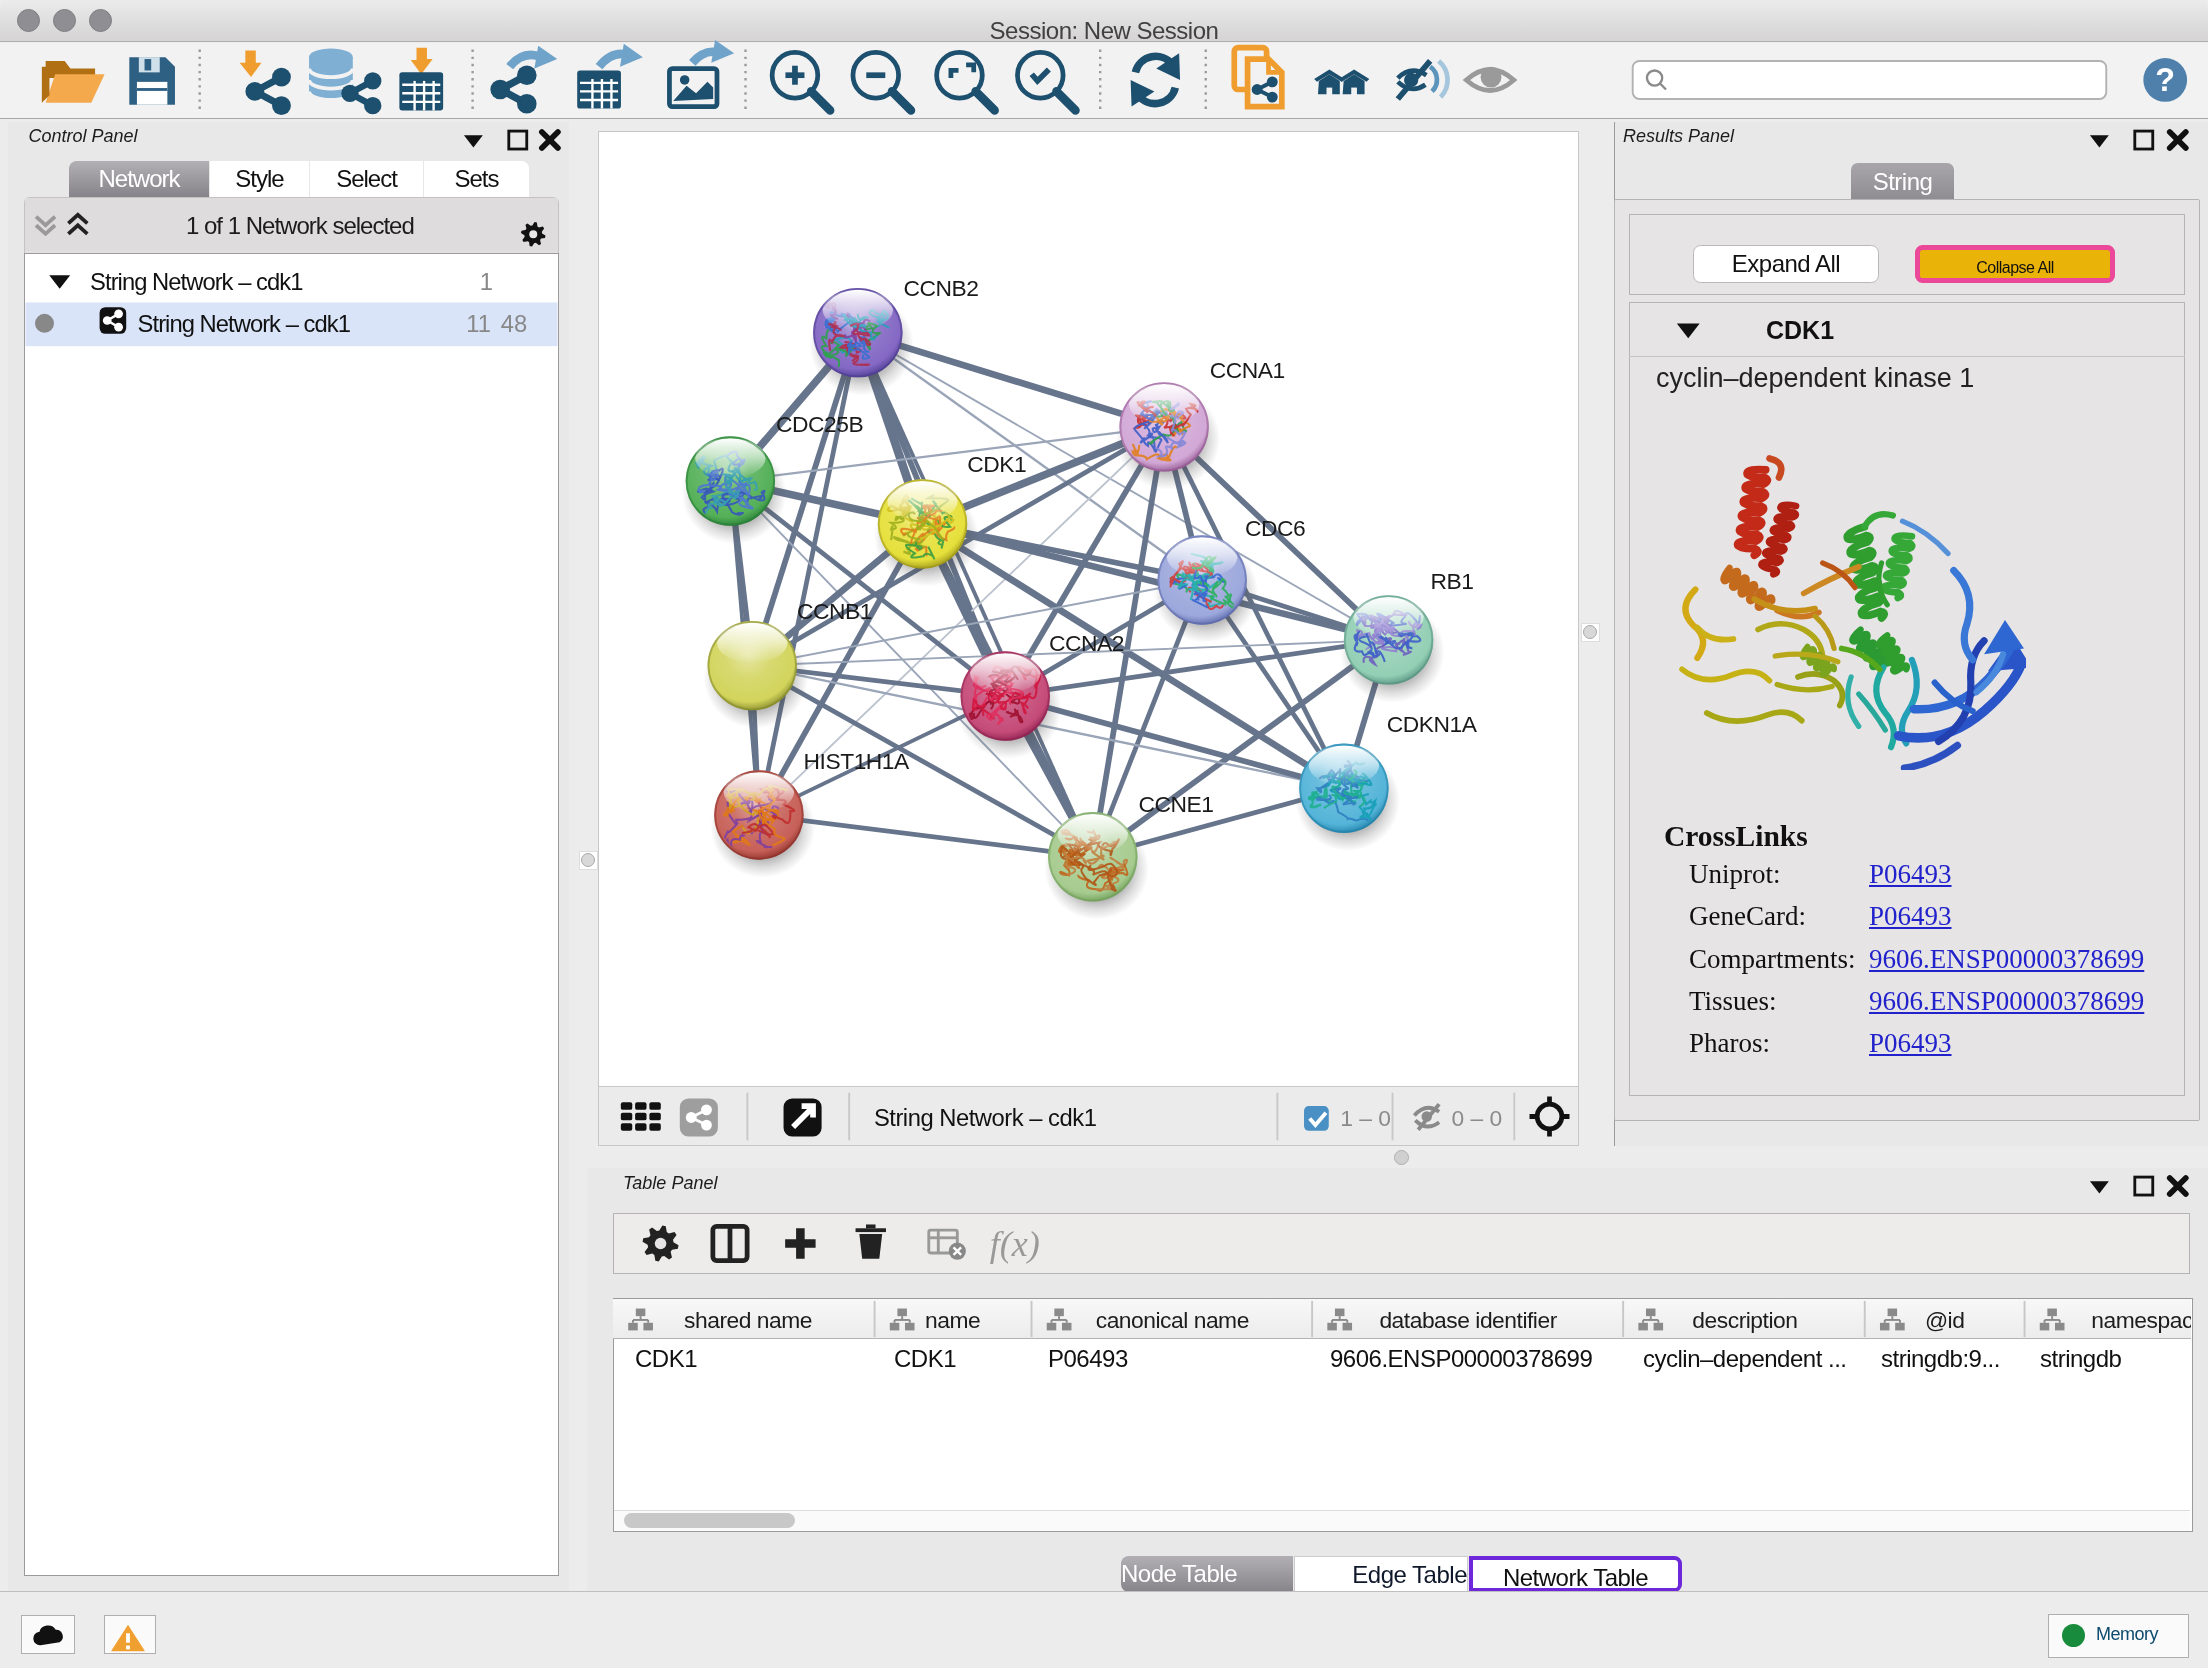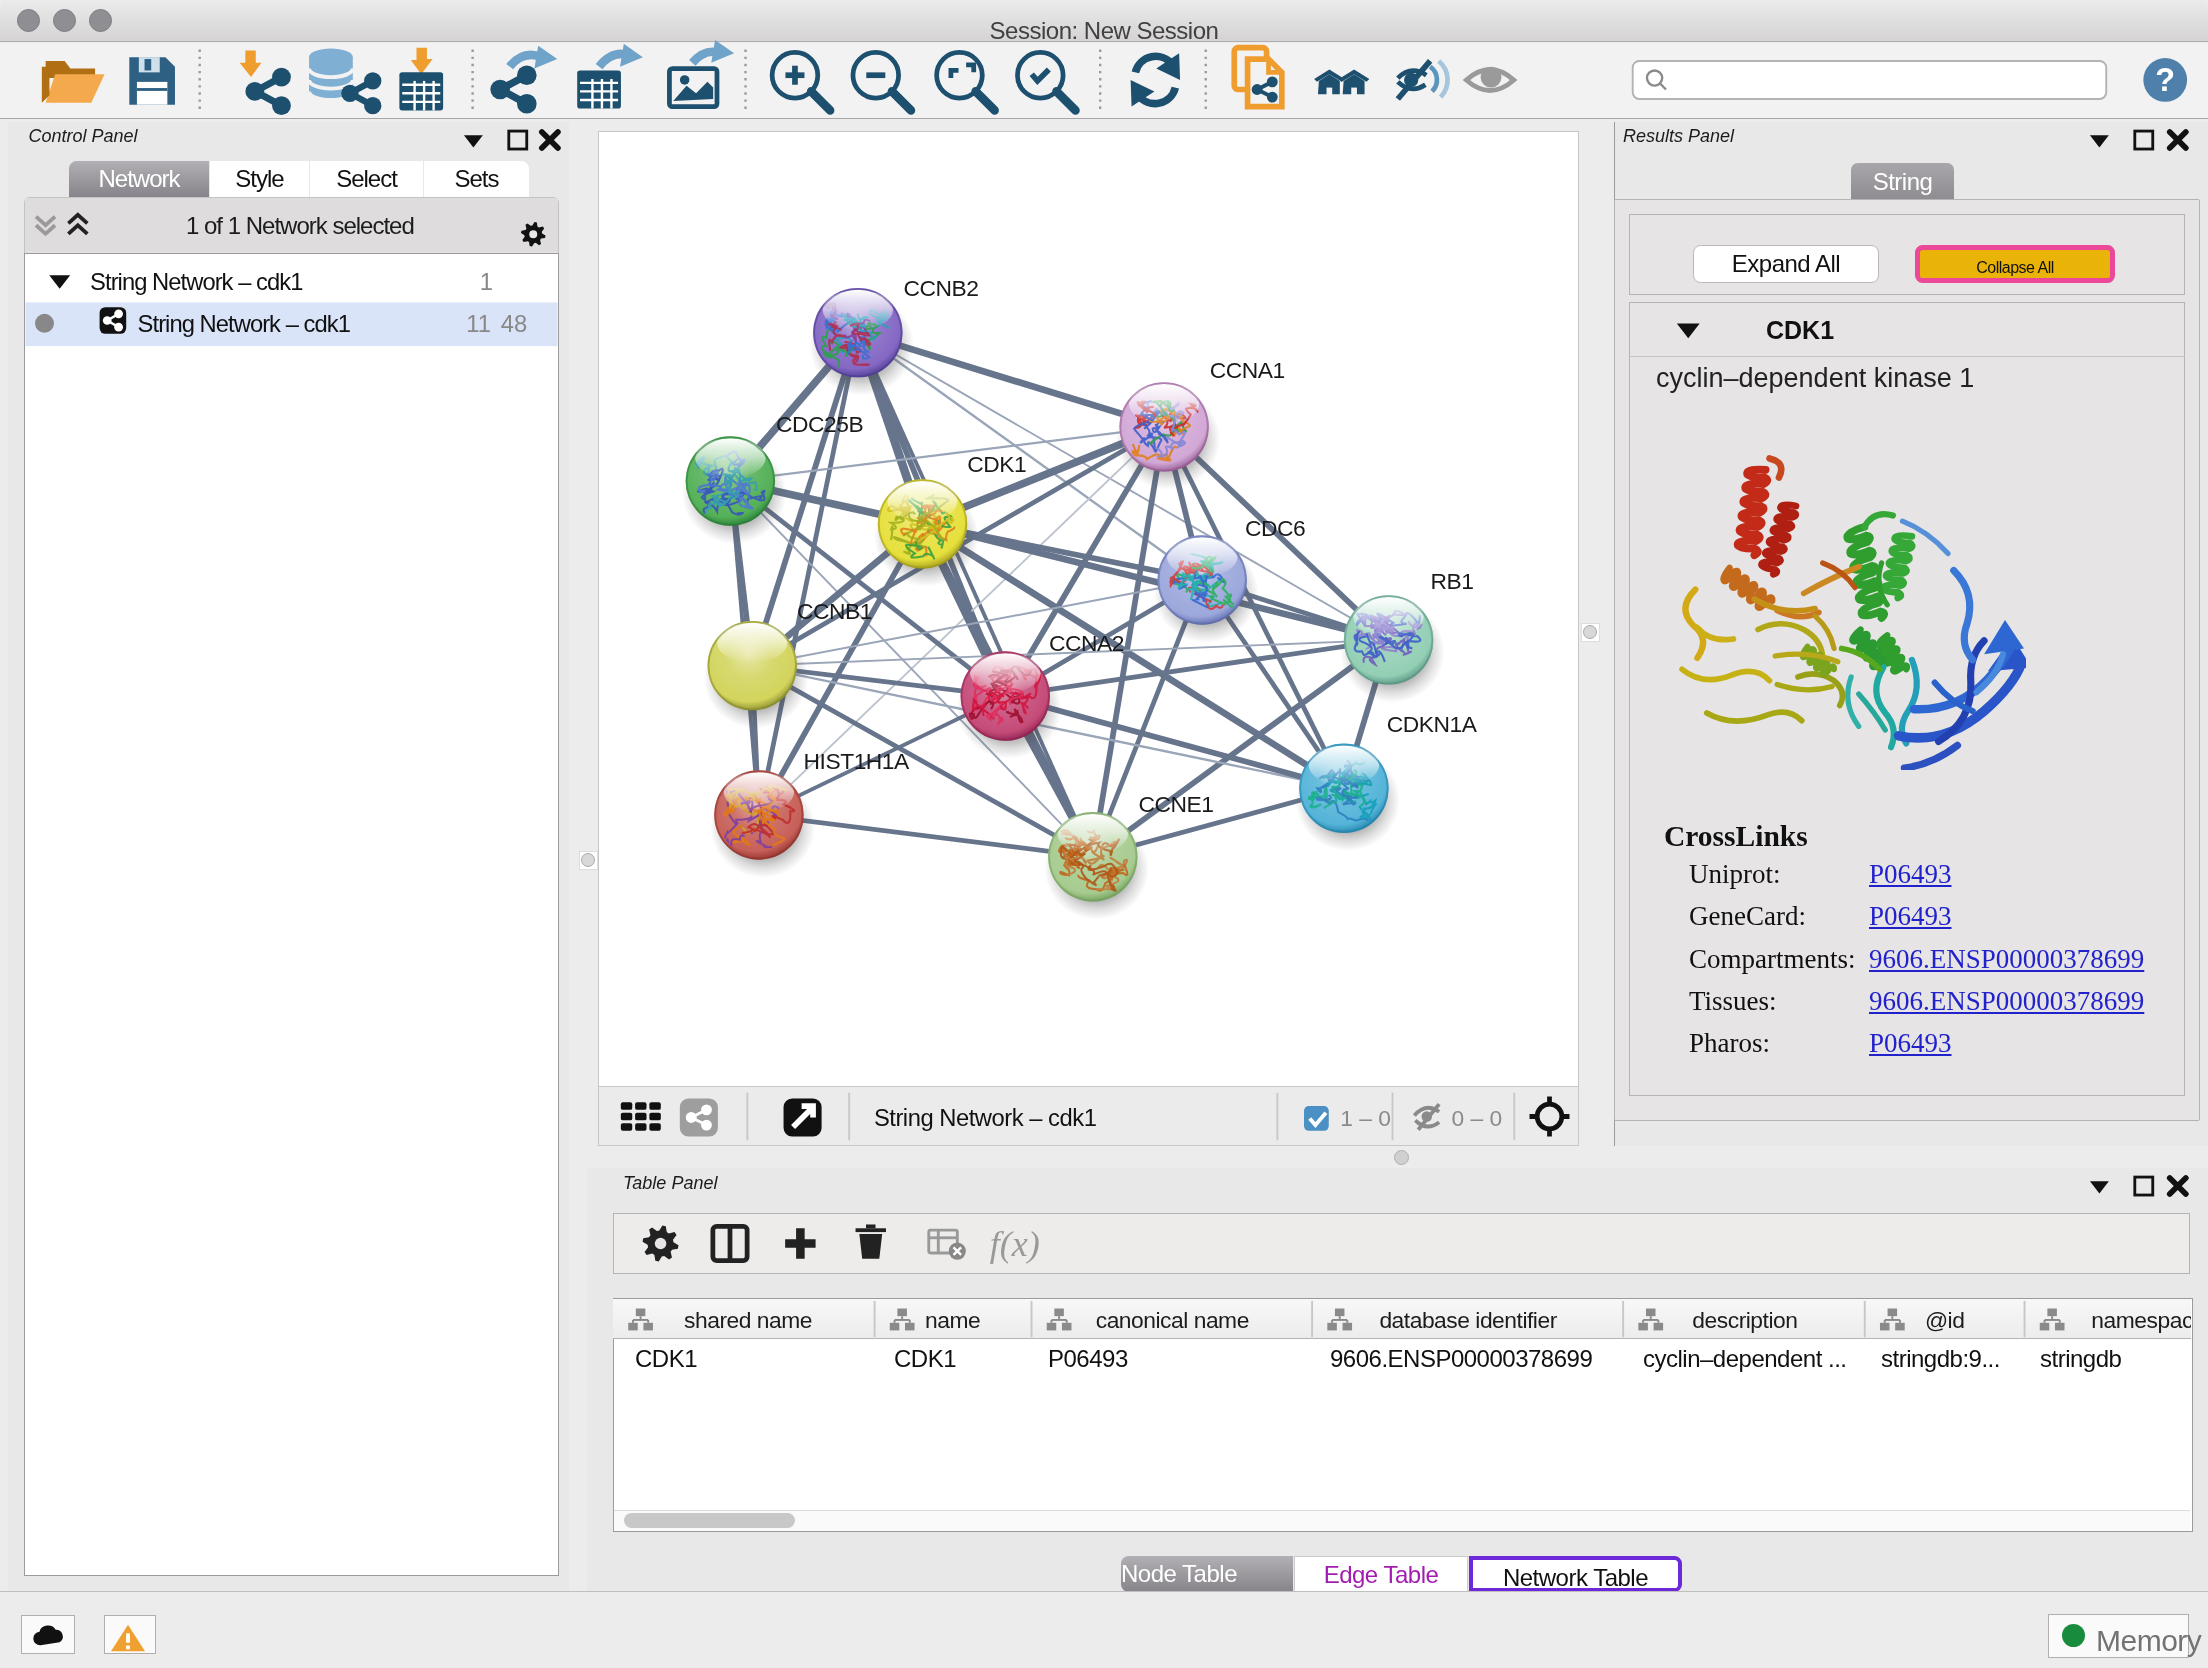--- a/index.html
+++ b/index.html
@@ -791,28 +791,28 @@
 <div class="abs" style="left:635px;top:1345px;font-size:24px;letter-spacing:-0.5px;color:#111">CDK1</div>
 <div class="abs" style="left:894px;top:1345px;font-size:24px;letter-spacing:-0.5px;color:#111">CDK1</div>
 <div class="abs" style="left:1048px;top:1345px;font-size:24px;letter-spacing:-0.5px;color:#111">P06493</div>
 <div class="abs" style="left:1330px;top:1345px;font-size:24px;letter-spacing:-0.5px;color:#111">9606.ENSP00000378699</div>
 <div class="abs" style="left:1643px;top:1345px;font-size:24px;letter-spacing:-0.5px;color:#111">cyclin–dependent ...</div>
 <div class="abs" style="left:1881px;top:1345px;font-size:24px;letter-spacing:-0.5px;color:#111">stringdb:9...</div>
 <div class="abs" style="left:2040px;top:1345px;font-size:24px;letter-spacing:-0.5px;color:#111">stringdb</div>
 <div class="abs" style="left:614px;top:1510px;width:1576px;height:21px;background:#fafafa;border-top:1px solid #ddd"></div>
 <div class="abs" style="left:624px;top:1513px;width:171px;height:15px;background:#c8c8c8;border-radius:7.6px"></div>
 <div class="abs" style="left:1121px;top:1556px;width:172px;height:36px;background:linear-gradient(#b2b0b4,#86848a);border-radius:7.6px 0 0 7.6px;color:#fff;font-size:24px;letter-spacing:-0.5px;text-align:left;line-height:36px">Node Table</div>
-<div class="abs" style="left:1294px;top:1556px;width:174px;height:52px;background:#fff;border:1px solid #cccccc;color:#a21caf;font-size:24px;letter-spacing:-0.5px;text-align:center;line-height:36px">Edge Table</div>
+<div class="abs" style="left:1294px;top:1556px;width:174px;height:52px;background:#fff;border:1px solid #cccccc;color:#0f172a;font-size:24px;letter-spacing:-0.5px;text-align:right;line-height:36px">Edge Table</div>
 <div class="abs" style="left:1469px;top:1556px;width:213px;height:36px;background:#fff;border:4px solid #6d28d9;border-radius:0 7.6px 7.6px 0;color:#111;font-size:24px;letter-spacing:-0.5px;text-align:center;line-height:36px">Network Table</div>
 <div class="abs" style="left:0;top:1591px;width:2208px;height:77px;background:#ececec;border-top:1px solid #c0bebf"></div>
 <div class="abs" style="left:21px;top:1615px;width:54px;height:39px;background:#fafafa;border:1.9px solid #b0aeaf"></div>
 <svg class="abs" style="left:28.5px;top:1624px" width="42" height="27" viewBox="0 0 44 28">
     <path d="M 12 22 a 7 7 0 0 1 -1 -14 a 9 8 0 0 1 17 -2 a 7 7 0 0 1 4 13 Z" fill="#111"></path>
   </svg>
 <div class="abs" style="left:104px;top:1615px;width:52px;height:39px;background:#fafafa;border:1.9px solid #b0aeaf"></div>
 <svg class="abs" style="left:107px;top:1621px" width="42" height="34" viewBox="0 0 44 36">
     <path d="M 22 4 L 40 32 H 4 Z" fill="#f0a030"></path>
     <rect x="20" y="13" width="4" height="10" fill="#fff"></rect>
     <rect x="20" y="26" width="4" height="4" fill="#fff"></rect>
   </svg>
 <div class="abs" style="left:2048px;top:1614px;width:141px;height:44px;background:#fafafa;border:1.9px solid #b0aeaf"></div>
 <div class="abs" style="left:2062px;top:1624px;width:23px;height:23px;border-radius:50%;background:#188c3c"></div>
-<div class="abs" style="left:2096px;top:1624px;font-size:30px;letter-spacing:-0.5px;color:#737373">Memory</div>
+<div class="abs" style="left:2096px;top:1624px;font-size:18px;letter-spacing:-0.5px;color:#0c4a6e">Memory</div>
 
 </body></html>

